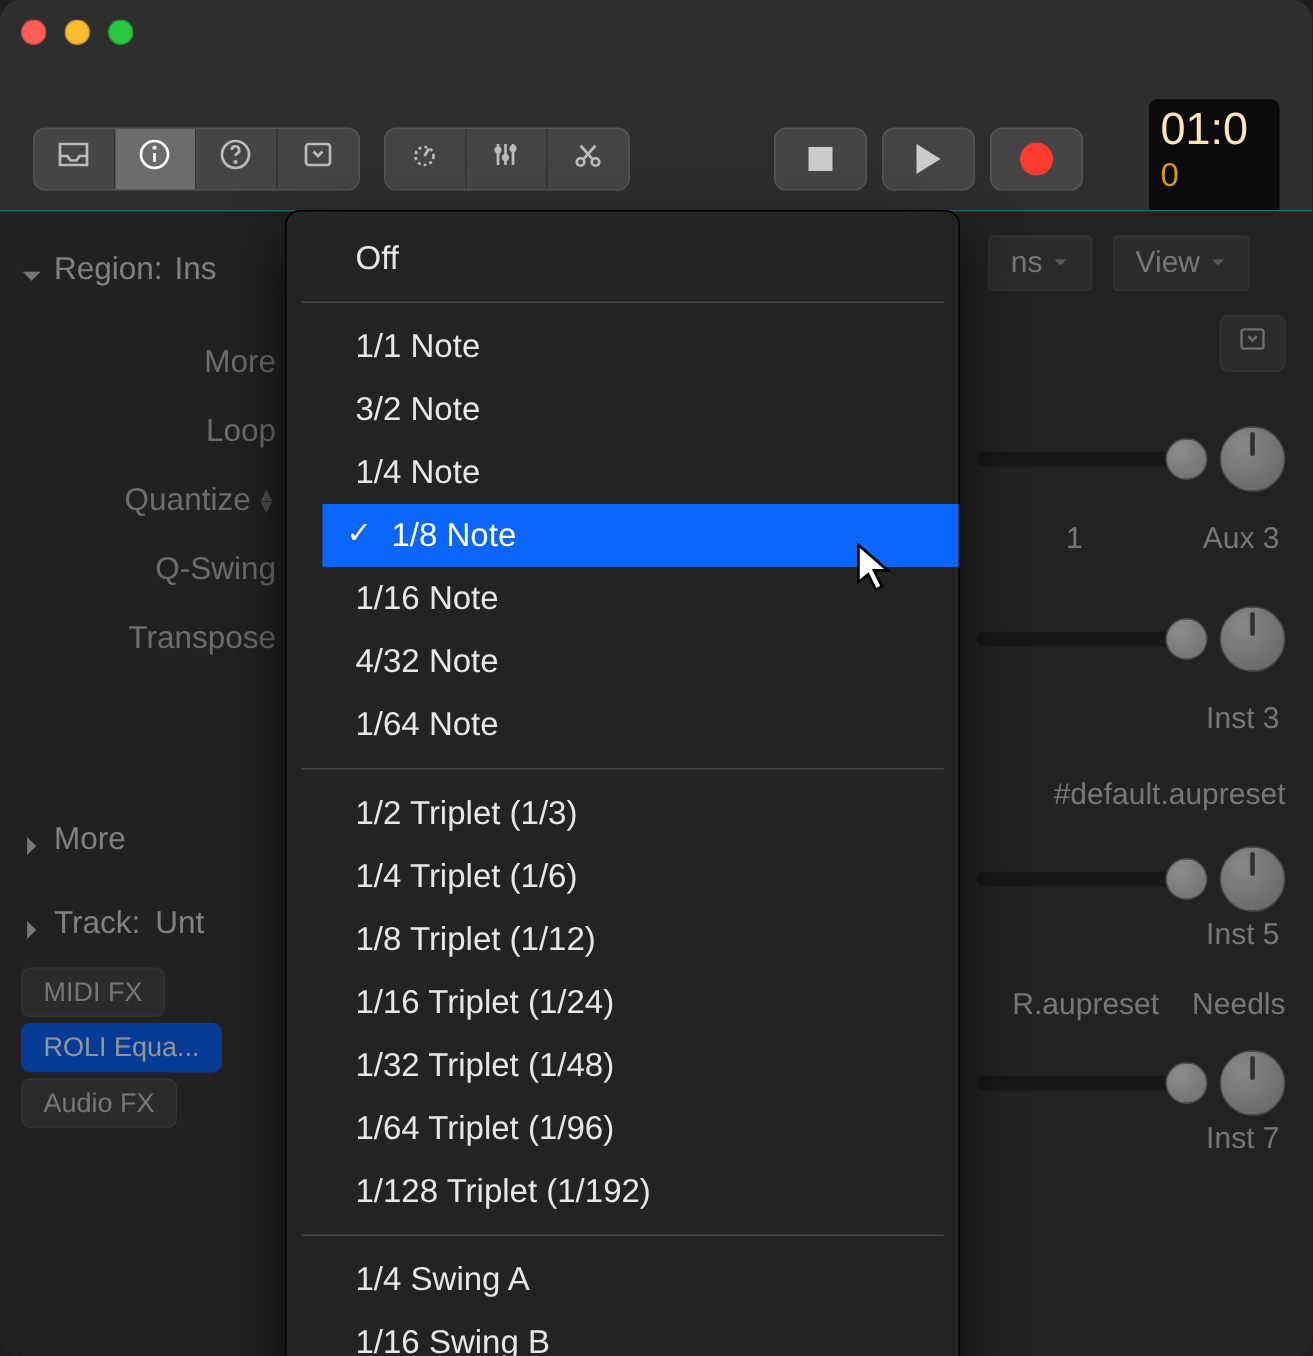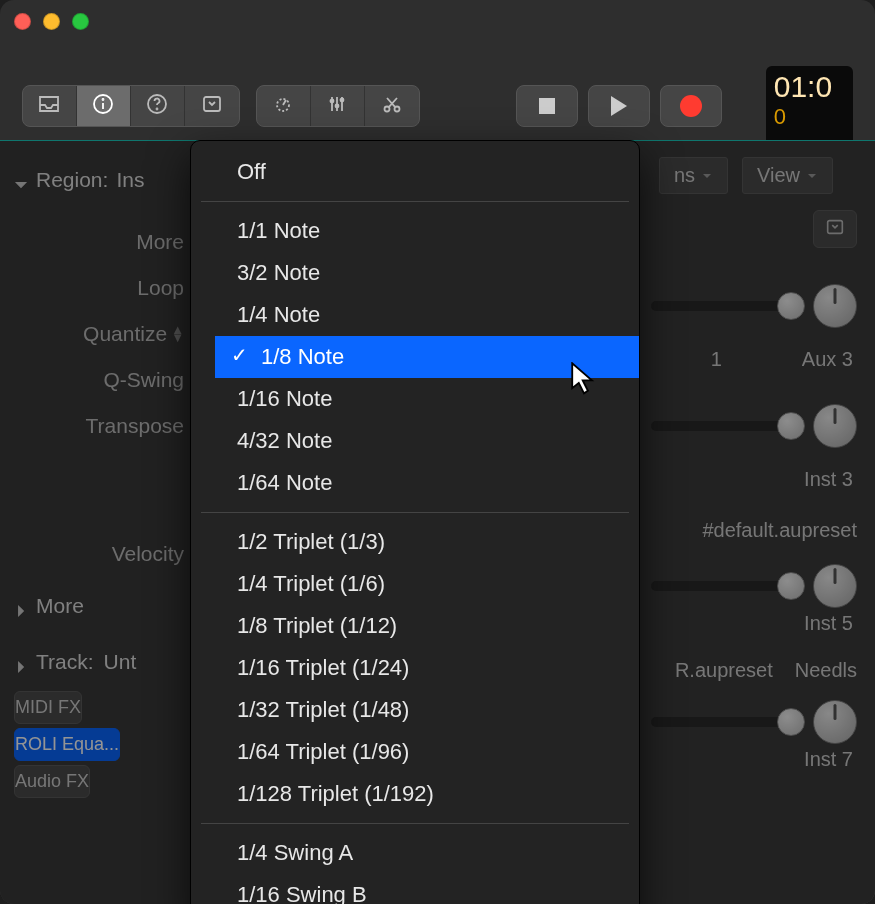--- a/index.html
+++ b/index.html
@@ -105,21 +105,21 @@
     padding-left:6px;
   }
   .chev { display:inline-block; width:14px; height:14px; }
   .chev svg{ width:14px; height:14px; stroke:#ccc; fill:#ccc;}
   .sort { font-size:13px; color:#888; line-height:8px; margin-left:4px;}
   .pill {
     display:inline-block;
     background:#4a4a4a;
     border:1px solid #5a5a5a;
     border-radius:6px;
-    padding: 5px 0;
+    padding: 5px 14px;
     font-size: 18px;
     color:#ccc;
     margin-top:4px;
   }
   .pill.blue { background:#0a66ff; border-color:#0a66ff; color:#fff; }
 
   
   .right-side {
     position:absolute; left:200px; right:0; top:0; bottom:0;
     background:#3b3b3b;
@@ -357,23 +357,20 @@
         <span>Quantize</span>
         <span class="sort">▲<br>▼</span>
       </div>
       <div class="row">
           <span>Q-Swing</span>
         </div>
       <div class="row">
           <span>Transpose</span>
         </div>
       <div style="height:82px"></div>
-      <div class="row">
-          <span>Velocity</span>
-        </div>
 
       <div class="section" style="margin-top:4px;">
         <span class="chev"><svg viewBox="0 0 12 12">
               <path d="M4 2l4 4-4 4z"></path>
             </svg></span>
         <span>More</span>
       </div>
 
       <div class="section" style="margin-top:6px;">
         <span class="chev"><svg viewBox="0 0 12 12">

